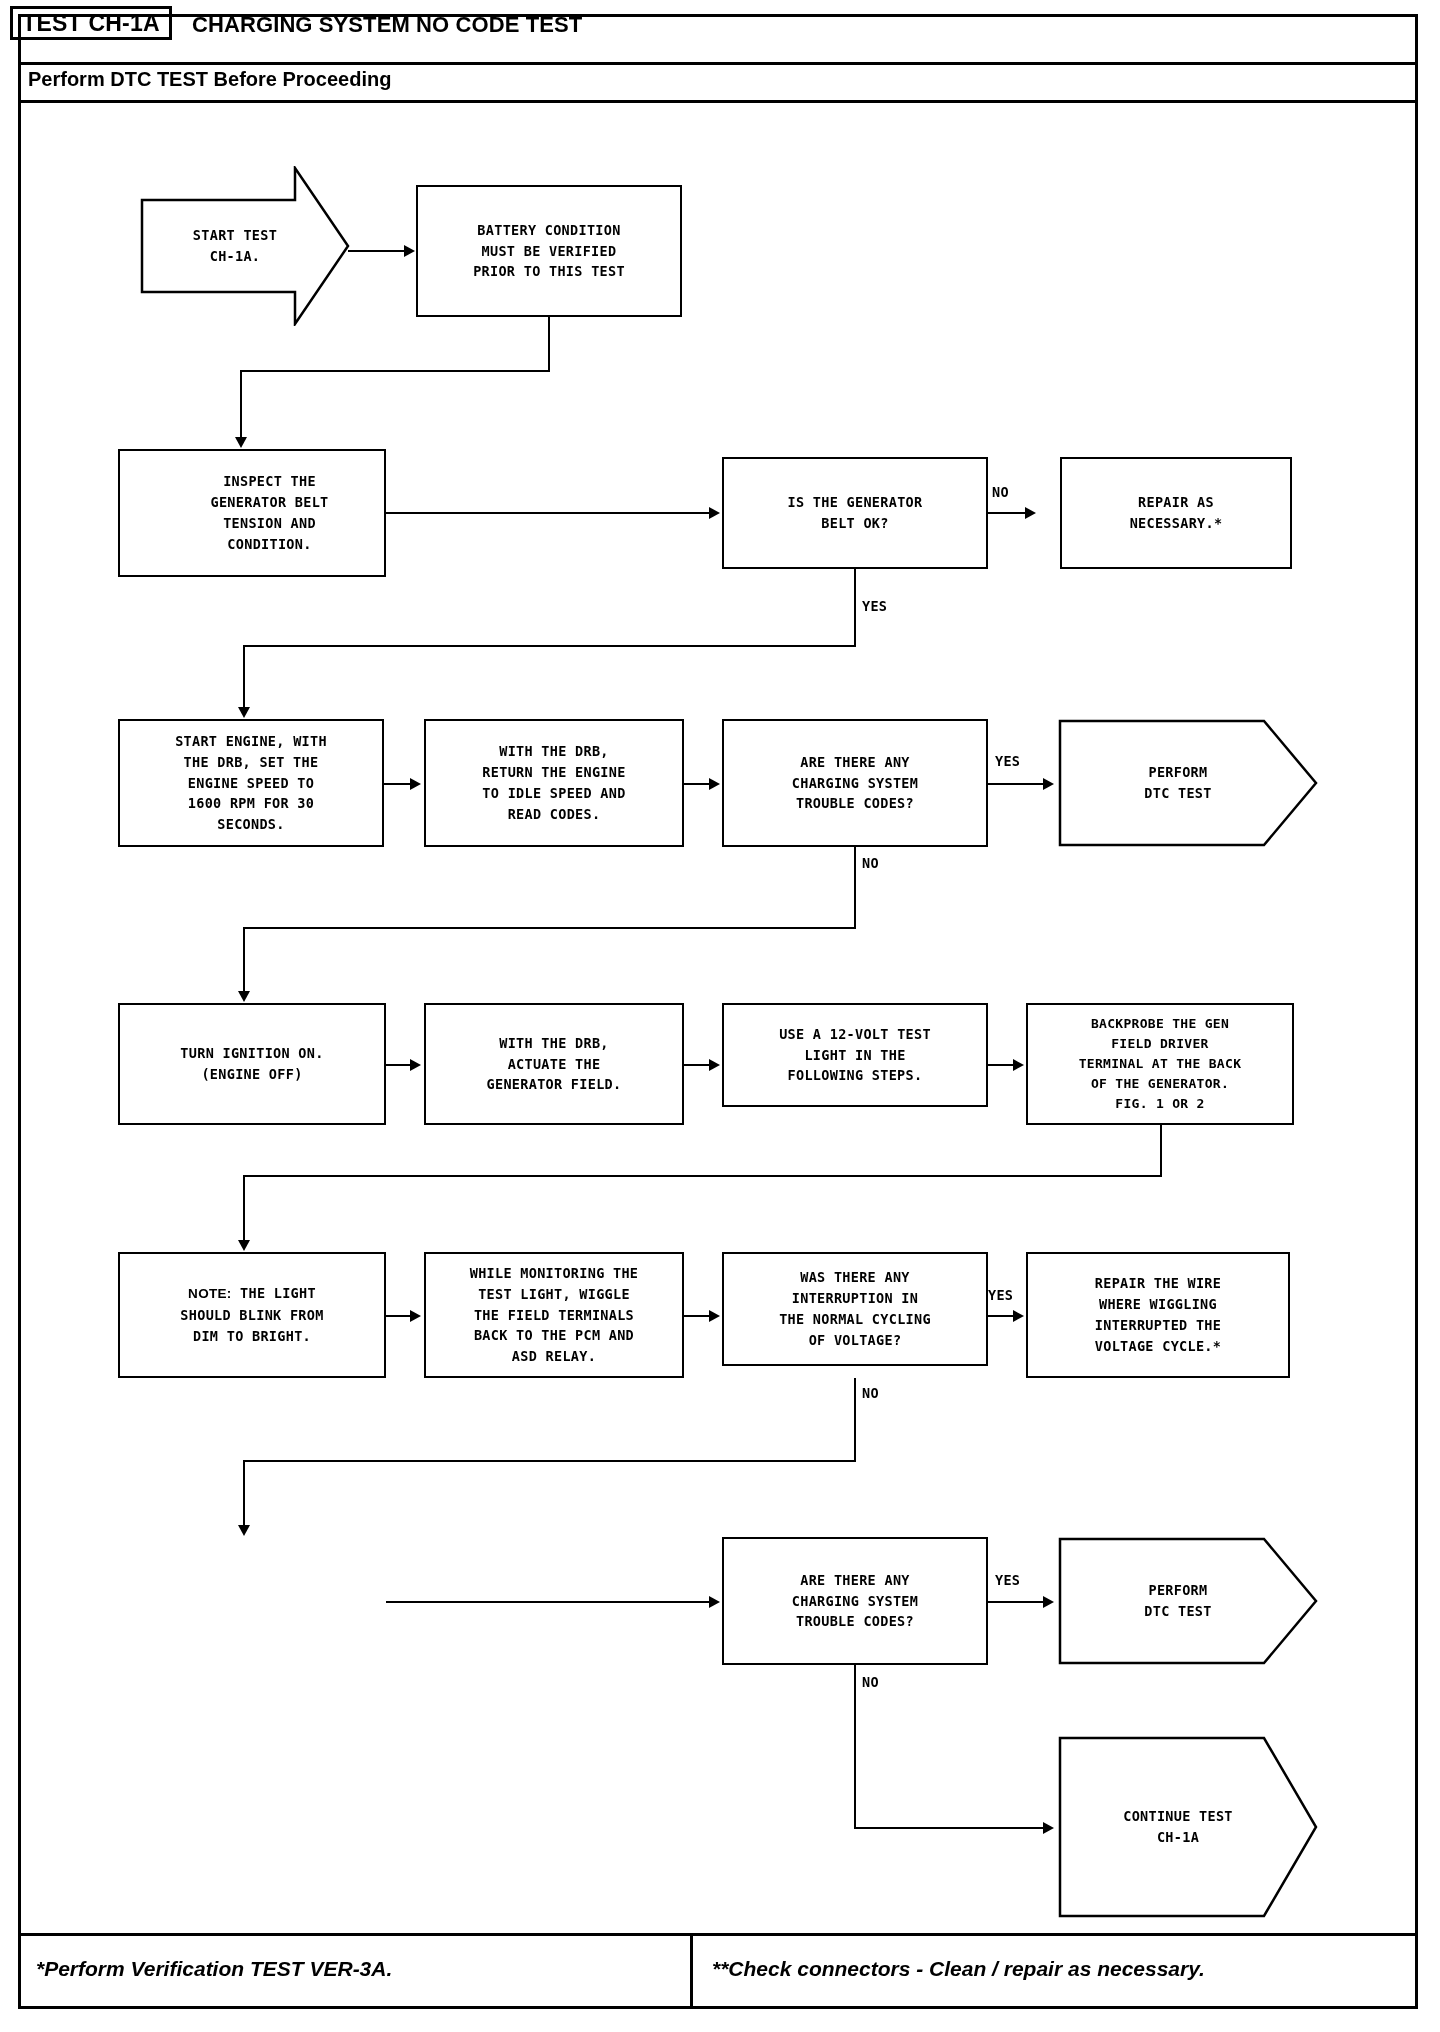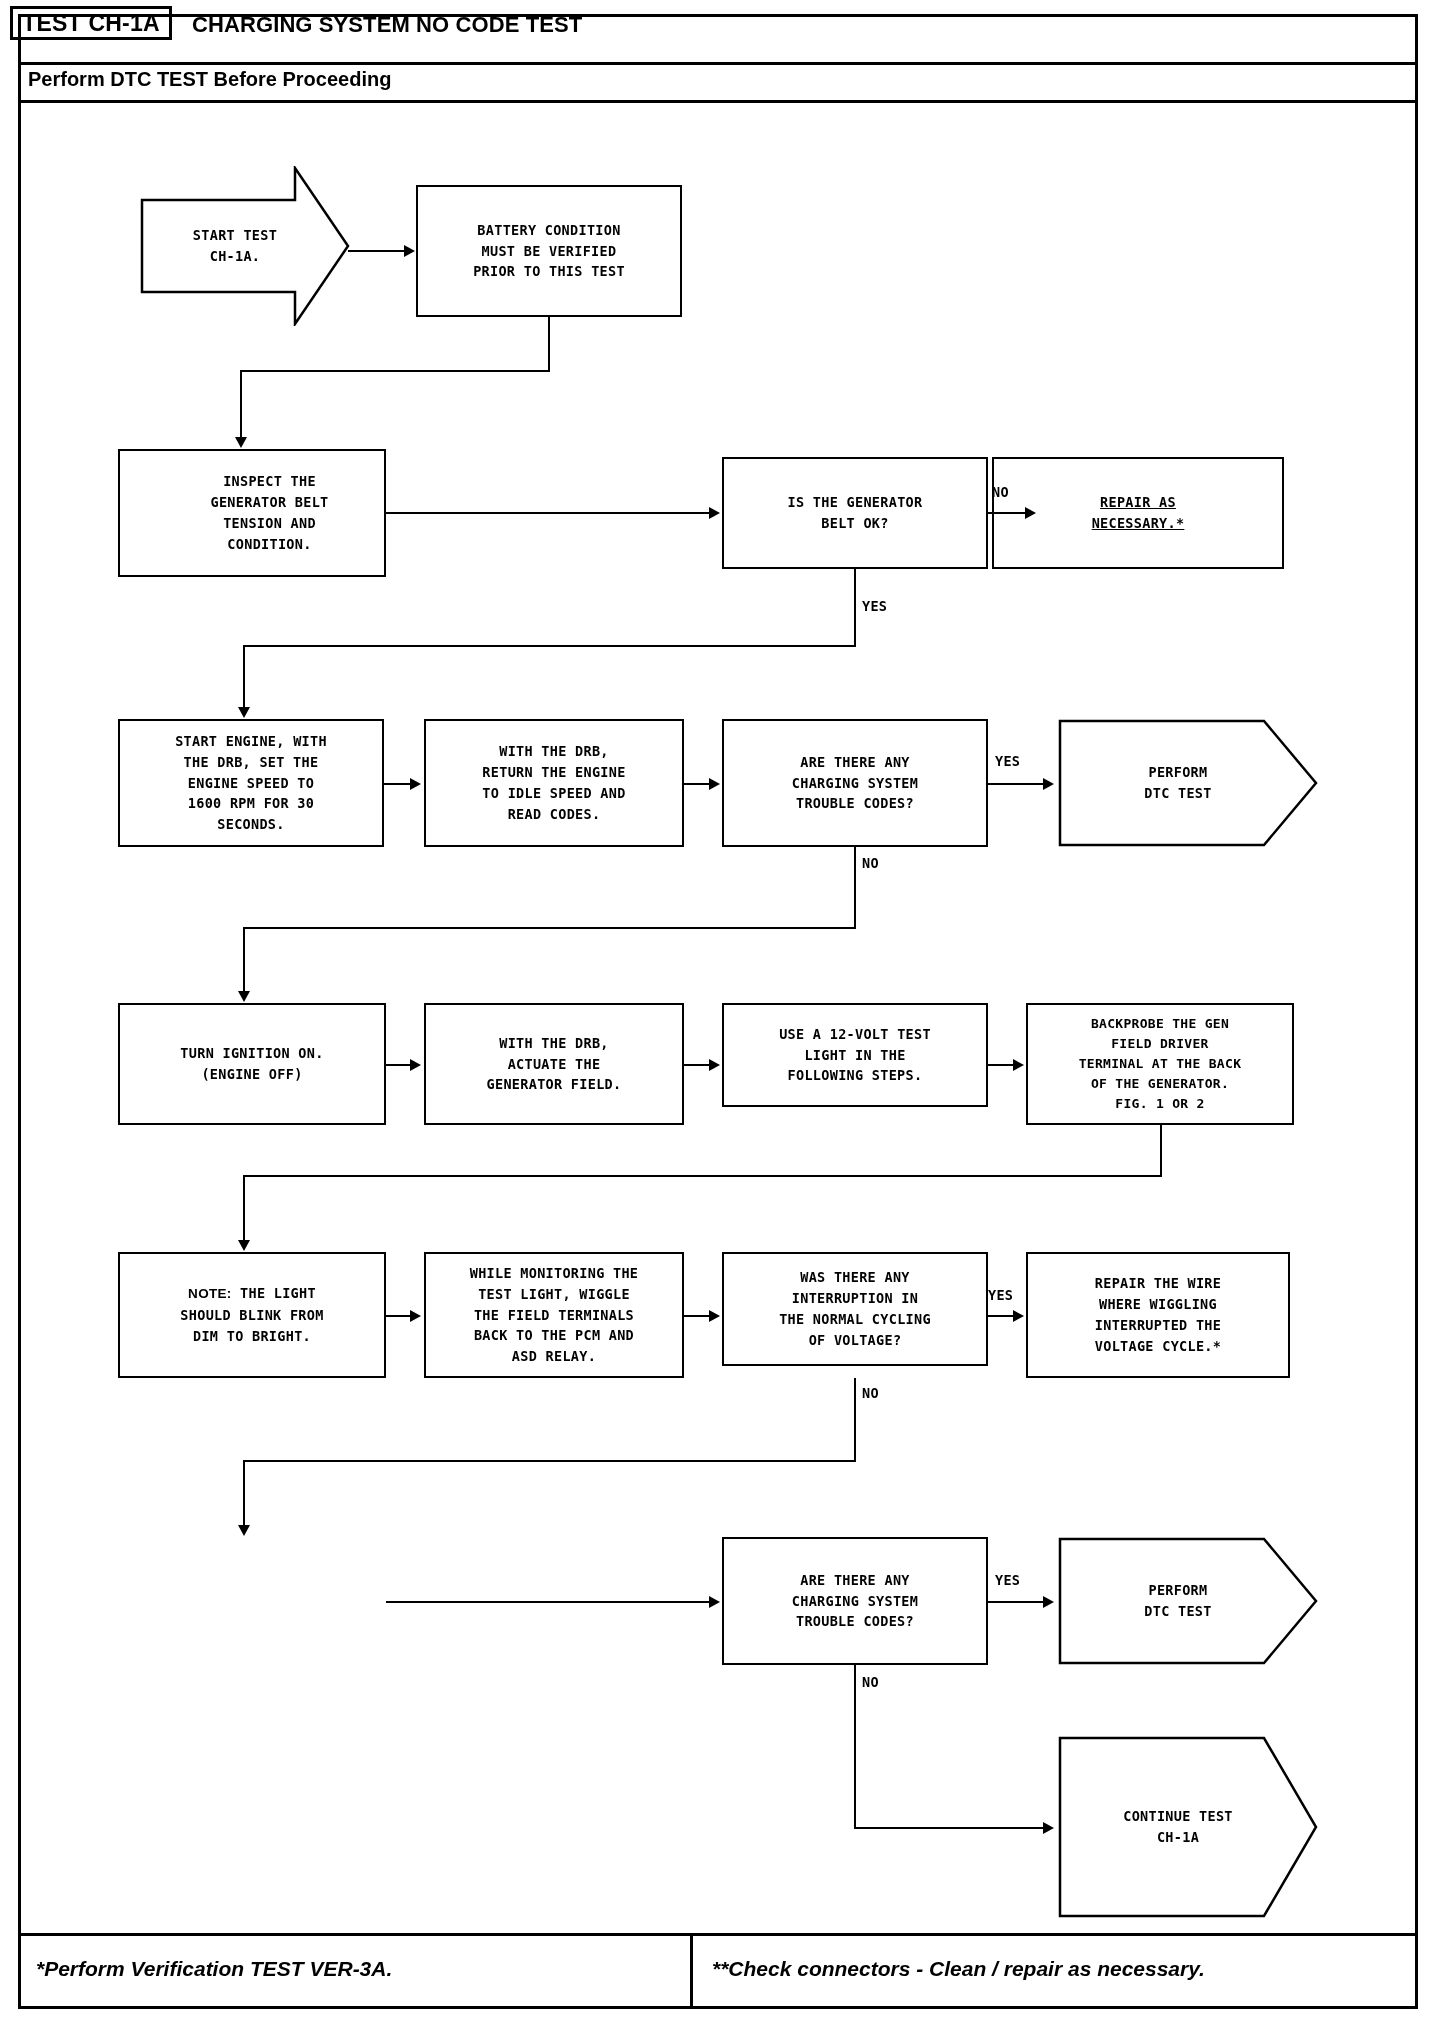--- a/index.html
+++ b/index.html
@@ -257,21 +257,21 @@
 GENERATOR BELT
 TENSION AND
 CONDITION.</span>
   </div>
 
   <div class="box" style="left:722px; top:457px; width:266px; height:112px;">
     <span>IS THE GENERATOR
 BELT OK?</span>
   </div>
 
-  <div class="box" style="left:992px; top:457px; width:292px; height:112px;text-decoration:underline;">
+  <div class="box" style="left:1060px; top:457px; width:232px; height:112px;">
     <span>REPAIR AS
 NECESSARY.*</span>
   </div>
 
   <div class="hline" style="left:386px; top:512px; width:325px;"></div>
   <div class="arrowhead ah-right" style="left:709px; top:507px;"></div>
 
   <div class="hline" style="left:988px; top:512px; width:40px;"></div>
   <div class="arrowhead ah-right" style="left:1025px; top:507px;"></div>
   <div class="elabel" style="left:992px; top:484px;">NO</div>

